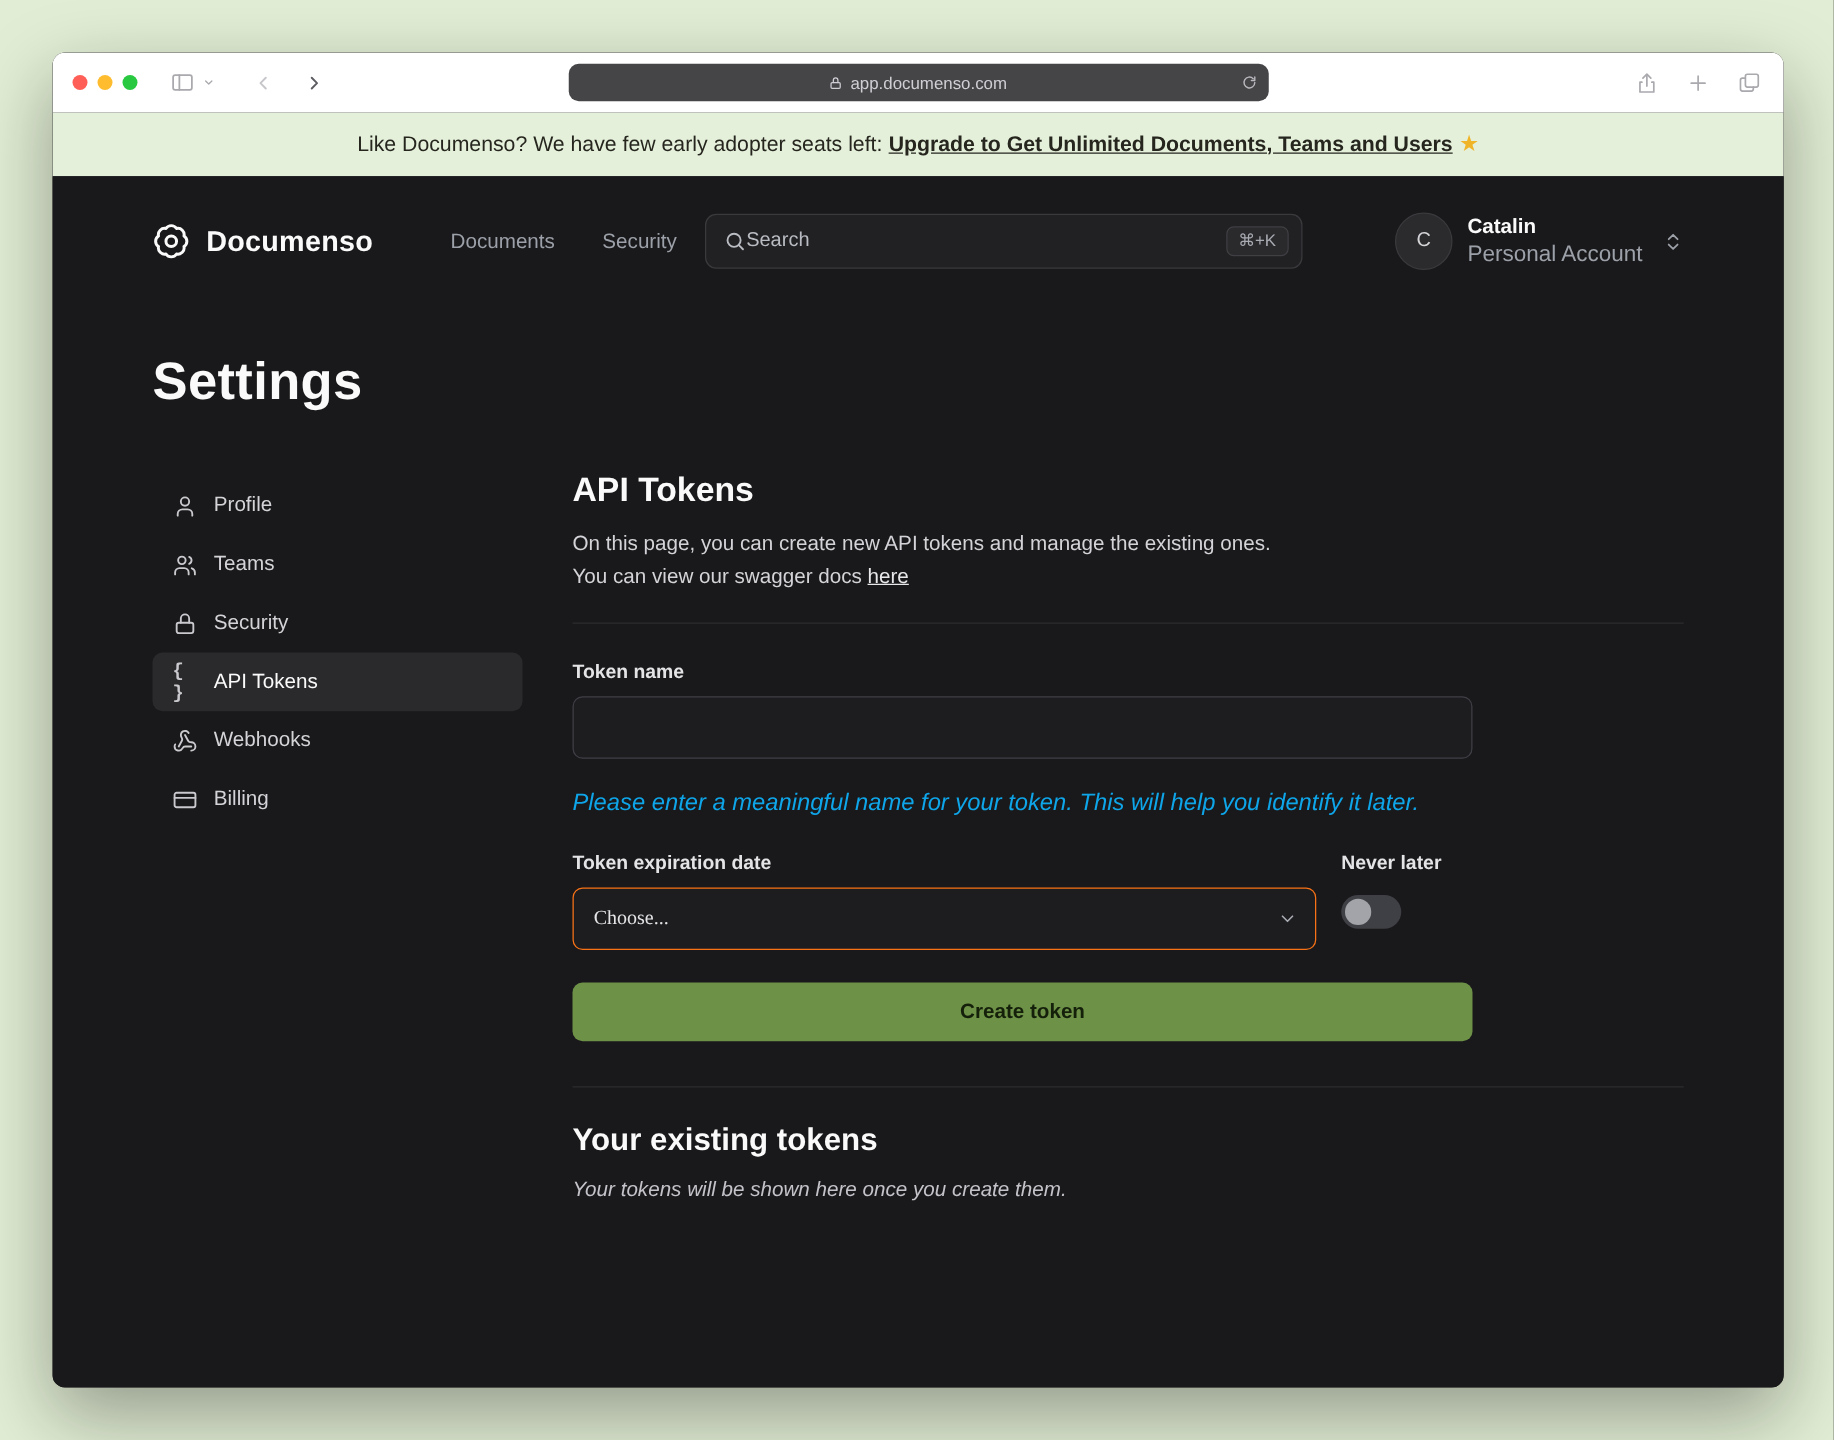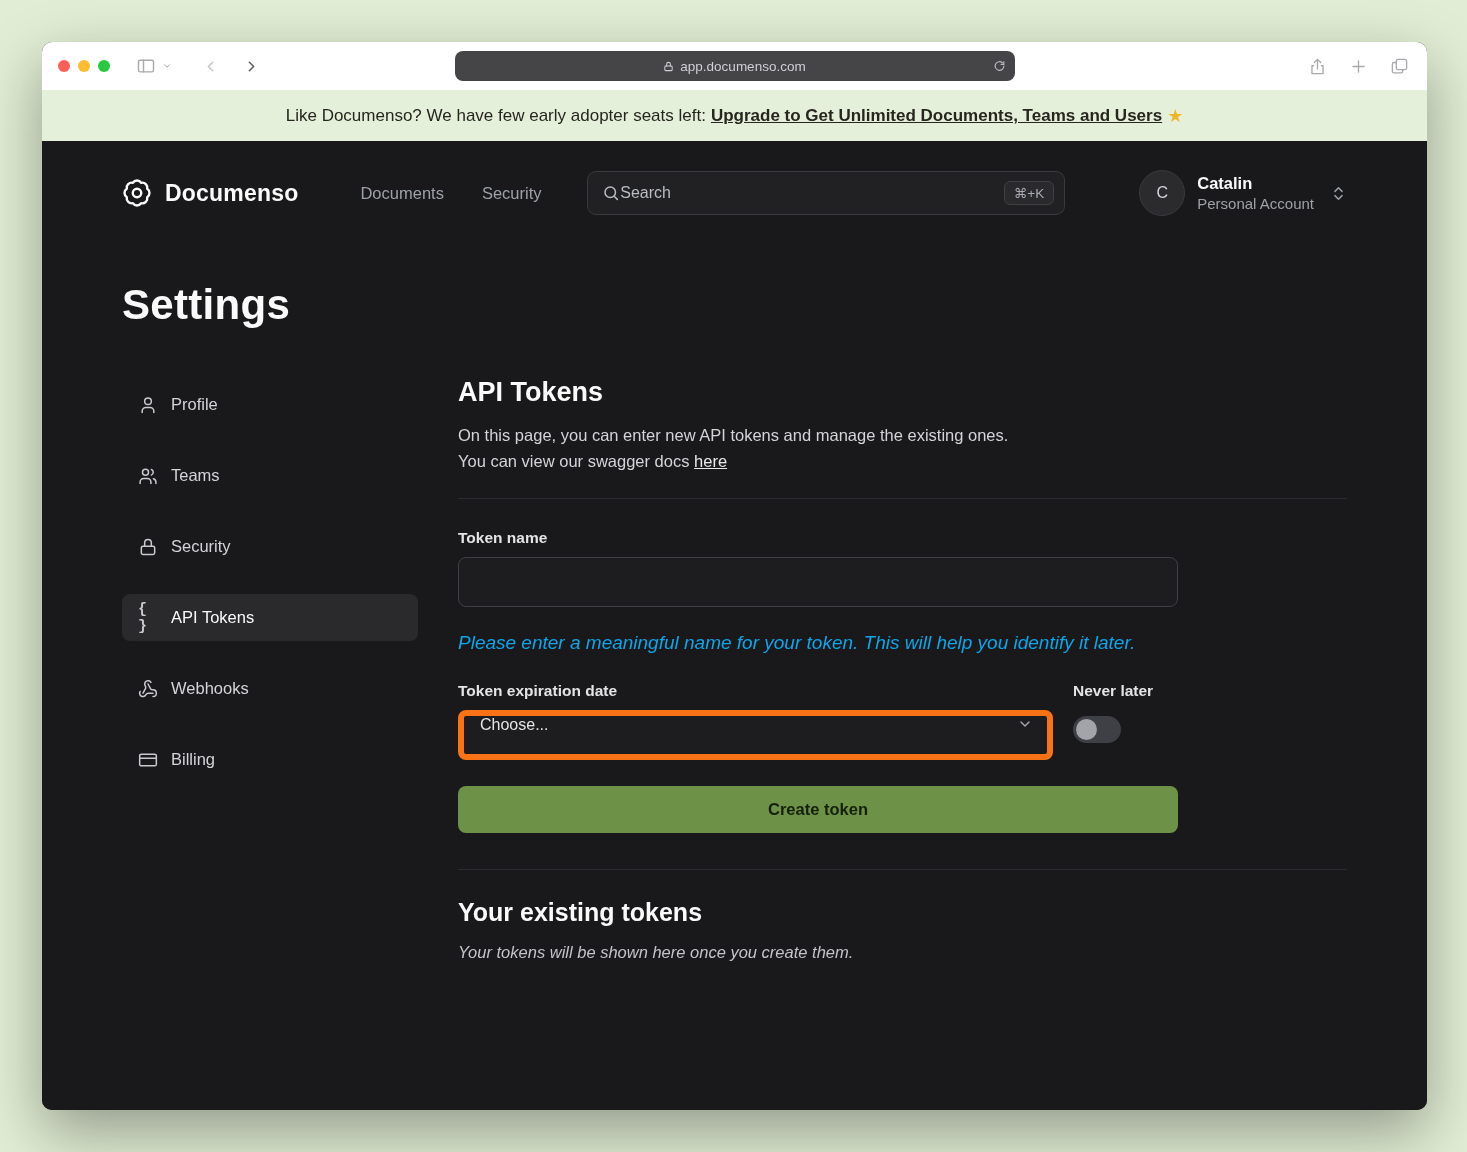--- a/index.html
+++ b/index.html
@@ -72,29 +72,29 @@
   .kbd {
     background:#2a2a2d; border:1px solid #3f3f44; border-radius:6px; padding:3px 9px;
     color:#a8abb2; font-size:13.5px;
   }
   .user-cluster { display:flex; align-items:center; gap:12px; margin-left:74px; cursor:pointer; }
   .avatar {
     width:46px; height:46px; border-radius:50%; background:#2b2b2e; border:1px solid #3a3a3e;
     display:flex; align-items:center; justify-content:center; font-size:16px; color:#d4d4d8;
   }
   .user-name { font-size:16.5px; font-weight:700; color:#fafafa; line-height:1.3; }
-  .user-type { font-size:15px; color:#9ca0a8; line-height:1.3; }
+  .user-type { font-size:18px; color:#9ca0a8; line-height:1.3; }
   .selector-icon { color:#9ca0a8; margin-left:4px; }
 
   .page-title { font-size:42px; font-weight:700; color:#fafafa; padding:36px 80px 0; letter-spacing:.3px; }
 
   .content-grid { display:grid; grid-template-columns:296px 1fr; gap:0 40px; padding:52px 80px 0; }
 
   
-  .settings-nav { display:flex; flex-direction:column; gap:24px; }
+  .settings-nav { display:flex; flex-direction:column; gap:0; }
   .snav-item {
     display:flex; align-items:center; gap:13px; height:47px; padding:0 16px;
     border-radius:8px; color:#d4d4d8; font-size:16.5px; cursor:pointer;
   }
   .snav-item .ico { color:#c9c9ce; width:20px; display:flex; justify-content:center; }
   .snav-item.active { background:#2a2a2d; color:#fafafa; }
   .braces { font-family:"Liberation Mono","DejaVu Sans Mono",monospace; font-size:15px; font-weight:700; letter-spacing:1px; }
 
   
   .panel h2 { font-size:27px; font-weight:700; color:#fafafa; margin-top:-4px; }
@@ -108,23 +108,23 @@
   .text-input {
     margin-top:10px; width:100%; height:50px; border-radius:8px;
     border:1px solid #3f3f46; background:#1d1d20; color:#e4e4e7; font-size:16px;
     padding:0 14px; outline:none; font-family:inherit;
   }
   .helper { margin-top:25px; font-size:19px; font-style:italic; color:#0ea5e9; }
 
   .expire-row { display:flex; margin-top:28px; gap:20px; }
   .expire-left { width:595px; }
   .select {
-    margin-top:10px; height:50px; border:6px solid #f97316; background:#1d1d20; border-radius:8px;
-    display:flex; align-items:flex-start; justify-content:space-between; padding:0 14px 0 16px;
-    color:#e4e4e7; font-size:16px; cursor:pointer;
+    margin-top:10px; height:50px; border:1px solid #f97316; background:#1d1d20; border-radius:8px;
+    display:flex; align-items:center; justify-content:space-between; padding:0 14px 0 16px;
+    color:#e4e4e7; font-size:16px; cursor:pointer;font-family:Liberation Serif, serif;
   }
   .select .chev { color:#a8abb2; }
   .toggle {
     margin-top:16px; width:48px; height:27px; border-radius:14px; background:#3f3f46;
     position:relative; cursor:pointer;
   }
   .toggle .knob {
     position:absolute; left:3px; top:3px; width:21px; height:21px; border-radius:50%;
     background:#a3a3aa;
   }
@@ -320,21 +320,21 @@
                 <path d="M2 10h20"></path>
               </svg>
           </span>
           <span>Billing</span>
         </div>
       </nav>
 
       <main class="panel">
         <h2>API Tokens</h2>
         <p class="panel-desc">
-          <span>On this page, you can enter new API tokens and manage the existing ones.</span><br>
+          <span>On this page, you can create new API tokens and manage the existing ones.</span><br>
           <span>You can view our swagger docs </span><a>here</a>
         </p>
         <hr class="rule">
 
         <div class="form-col">
           <label class="field-label mt-label">Token name</label>
           <input class="text-input" type="text" value="" style="">
           <div class="helper">Please enter a meaningful name for your token. This will help you identify it later.</div>
 
           <div class="expire-row">

